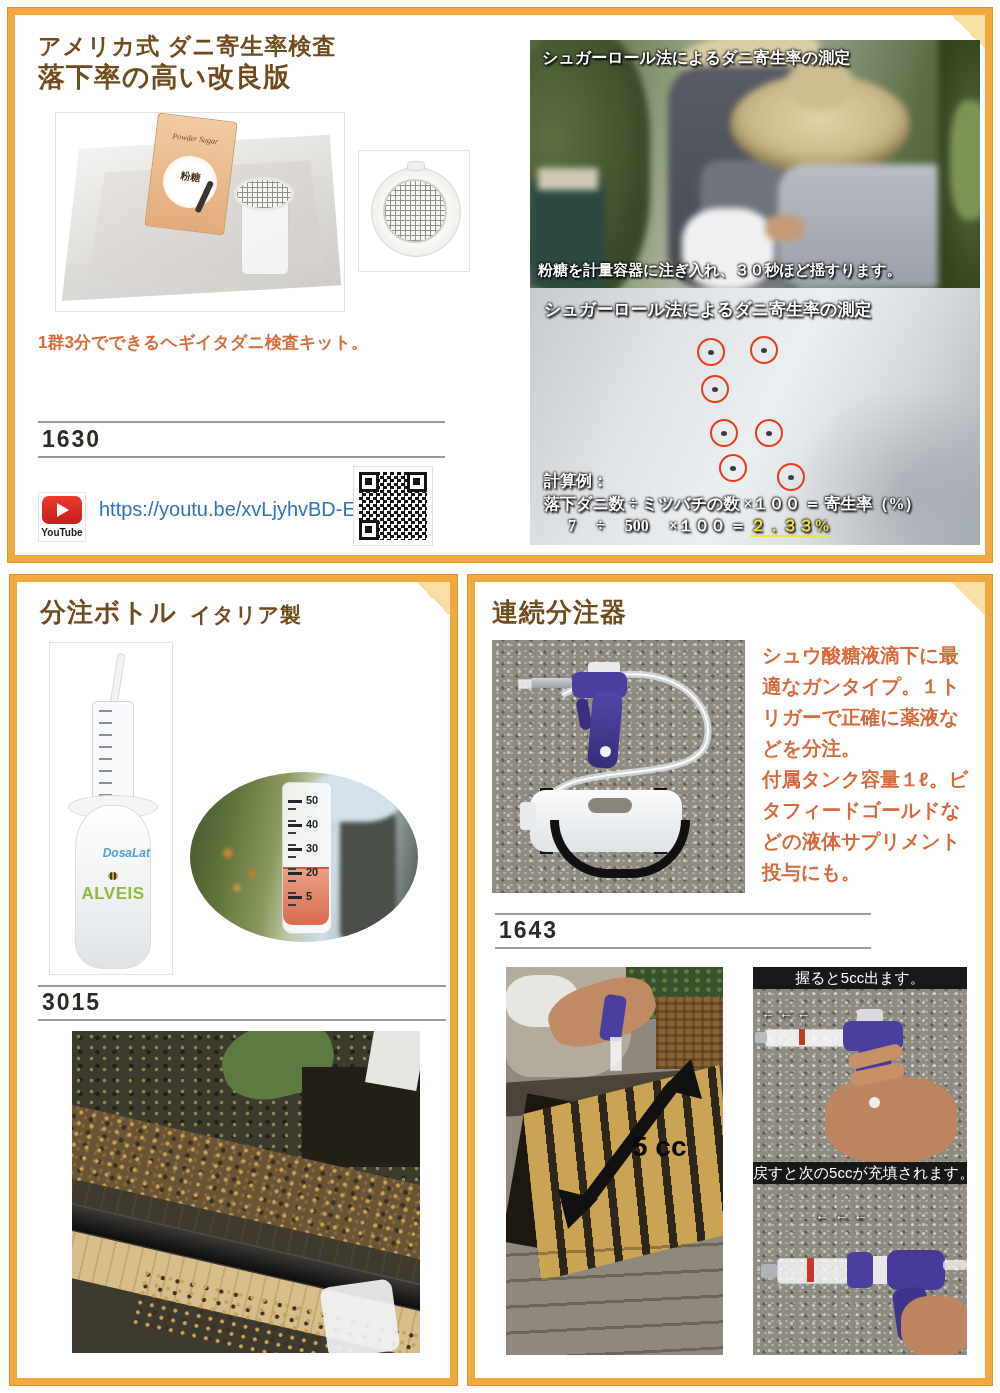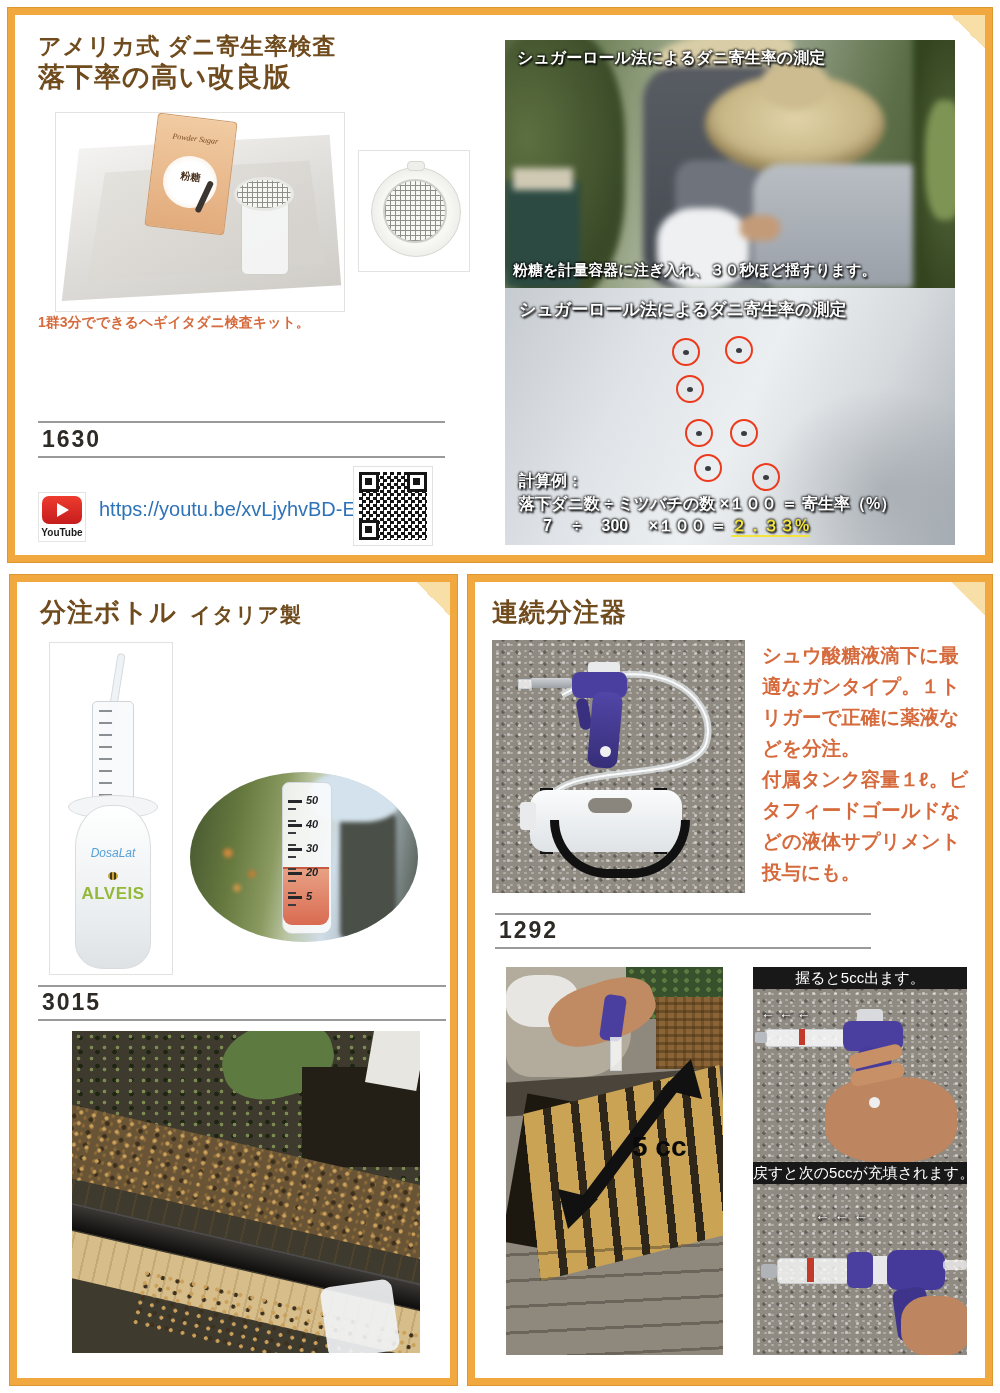--- a/index.html
+++ b/index.html
@@ -50,21 +50,21 @@
       <div class="abs" style="left:185px;top:78px;width:46px;height:82px;background:rgba(250,251,252,.8);border:1px solid #cfcfcb;border-radius:6px;"></div>
       <div class="abs mesh" style="left:178px;top:64px;width:60px;height:34px;border-radius:50%;border:3px solid #e8e8e4;box-sizing:border-box;"></div>
     </div>
 
     <div class="abs imgbox" style="left:343px;top:135px;width:112px;height:122px;">
       <div class="abs" style="left:12px;top:16px;width:88px;height:88px;background:radial-gradient(#f7f7f4 55%,#dededa);border:1px solid #d6d6d2;border-radius:50%;"></div>
       <div class="abs mesh" style="left:24px;top:28px;width:64px;height:64px;border-radius:50%;border:2px solid #cfcfca;box-sizing:border-box;"></div>
       <div class="abs" style="left:48px;top:10px;width:16px;height:8px;background:#eeeeea;border:1px solid #d6d6d2;border-radius:4px;"></div>
     </div>
 
-    <div class="abs" style="left:23px;top:289px;font-size:14px;line-height:37px;">
+    <div class="abs" style="left:23px;top:309px;font-size:17px;line-height:37px;">
       <div class="desc">1群3分でできるヘギイタダニ検査キット。</div>
     </div>
 
     <div class="abs codeline" style="left:23px;top:406px;width:407px;"></div>
     <div class="abs pcode" style="left:27px;top:411px;font-size:23px;">1630</div>
     <div class="abs codeline" style="left:23px;top:441px;width:407px;"></div>
 
     <div class="abs" style="left:23px;top:477px;width:48px;height:50px;background:#fff;border:1px solid #e4e4e2;box-sizing:border-box;">
       <div class="abs" style="left:3px;top:3px;width:40px;height:28px;background:linear-gradient(#ee3b2e,#c51d1d);border-radius:7px;">
         <div class="abs" style="left:15px;top:7px;width:0;height:0;border-left:12px solid #fff;border-top:7px solid transparent;border-bottom:7px solid transparent;"></div>
@@ -79,21 +79,21 @@
           </div>
         <div class="finder" style="right:0;top:0;">
             <i></i>
           </div>
         <div class="finder" style="left:0;bottom:0;">
             <i></i>
           </div>
       </div>
     </div>
 
-    <div class="abs" style="left:490px;top:25px;width:450px;height:505px;">
+    <div class="abs" style="left:515px;top:25px;width:450px;height:505px;font-family:Liberation Serif, serif;">
 
       <div class="abs photo" style="left:0;top:0;width:450px;height:248px;background:linear-gradient(105deg,#55663f 0%,#71835a 18%,#9aa688 34%,#b9c0b2 46%,#8d9a80 58%,#5d6f48 78%,#42522f 100%);">
         <div class="blur3" style="position:absolute;left:0;top:0;width:100%;height:100%;">
           <div class="abs" style="left:-20px;top:-10px;width:140px;height:270px;background:radial-gradient(ellipse at 30% 40%,#5d7040,#3a4a28 70%);border-radius:40%;"></div>
           <div class="abs" style="left:0;top:140px;width:75px;height:108px;background:#2c4a42;border-radius:6px;"></div>
           <div class="abs" style="left:8px;top:128px;width:60px;height:22px;background:#cfc9b4;"></div>
           <div class="abs" style="left:150px;top:-8px;width:140px;height:42px;background:#d8cda6;border-radius:50%;transform:rotate(-6deg);"></div>
           <div class="abs" style="left:138px;top:26px;width:158px;height:222px;background:linear-gradient(#585c63,#454a52);border-radius:34px;"></div>
           <div class="abs" style="left:170px;top:120px;width:100px;height:128px;background:#6e737c;border-radius:20px;"></div>
           <div class="abs" style="left:200px;top:34px;width:180px;height:100px;background:radial-gradient(ellipse at 50% 45%,#e0d3a8 0%,#c9b888 55%,#a8966a 100%);border-radius:50%;box-shadow:inset 0 -8px 14px rgba(90,70,30,.5);"></div>
@@ -129,48 +129,48 @@
             <i></i>
           </div>
         <div class="mite" style="left:247px;top:175px;">
             <i></i>
           </div>
         <div class="abs wtext" style="left:14px;top:10px;font-size:17px;">シュガーロール法によるダニ寄生率の測定</div>
         <div class="abs" style="left:14px;top:182px;font-size:16px;line-height:22.5px;">
           <div class="wtext">計算例：</div>
           <div class="wtext">落下ダニ数 ÷ ミツバチの数 ×１００ ＝ 寄生率（%）</div>
           <div class="wtext" style="padding-left:24px;">
-            <span>7　 ÷ 　300　 ×１００ ＝ </span><span class="calc-result">２．３３%</span>
+            <span>7　 ÷ 　500　 ×１００ ＝ </span><span class="calc-result">２．３３%</span>
           </div>
         </div>
       </div>
     </div>
   </div>
 
   <div class="panel" style="left:10px;top:575px;width:447px;height:810px;">
     <div class="fold"></div>
 
     <div class="abs ptitle" style="left:23px;top:13px;font-size:26px;">分注ボトル</div>
     <div class="abs ptitle" style="left:173px;top:19px;font-size:21px;">イタリア製</div>
 
     <div class="abs imgbox" style="left:32px;top:60px;width:124px;height:333px;">
       <div class="abs" style="left:60px;top:10px;width:6px;height:96px;background:#f0f3f5;border:1px solid #d5dadd;border-radius:4px;transform:rotate(9deg);"></div>
       <div class="abs" style="left:42px;top:58px;width:40px;height:104px;background:rgba(247,250,252,.92);border:1px solid #d0d4d8;border-radius:5px 5px 2px 2px;">
         <div class="abs" style="left:6px;top:8px;width:13px;height:88px;background:repeating-linear-gradient(180deg,#8a8f94 0 2px,transparent 2px 12px);"></div>
       </div>
       <div class="abs" style="left:18px;top:152px;width:88px;height:22px;background:#f3f5f7;border:1px solid #d8dcde;border-radius:50%;"></div>
       <div class="abs" style="left:25px;top:162px;width:74px;height:162px;background:linear-gradient(#ffffff,#eaedef 70%,#dee2e5);border:1px solid #d8dcde;border-radius:34px 34px 28px 28px / 42px 42px 26px 26px;">
-        <div style="position:absolute;left:0;top:40px;width:100%;text-align:center;font-size:12px;font-weight:normal;font-style:italic;color:#56a0d8;">DosaLat</div>
+        <div style="position:absolute;left:0;top:40px;width:100%;text-align:right;font-size:12px;font-weight:bold;font-style:italic;color:#56a0d8;">DosaLat</div>
         <div class="abs" style="left:32px;top:66px;width:10px;height:8px;background:repeating-linear-gradient(90deg,#caa23a 0 2px,#433a18 2px 4px);border-radius:50%;"></div>
         <div style="position:absolute;left:0;top:78px;width:100%;text-align:center;font-size:17px;font-weight:bold;color:#93b83a;letter-spacing:.5px;">ALVEIS</div>
       </div>
     </div>
 
 
-    <div class="abs photo" style="left:173px;top:190px;width:228px;height:170px;border-radius:50%;background:linear-gradient(100deg,#44552f 0%,#66793f 22%,#8a9a60 38%,#b9c4a0 48%,#cfdde8 62%,#a8b4bc 78%,#6a7570 92%,#4a5248 100%);font-style:italic;">
+    <div class="abs photo" style="left:173px;top:190px;width:228px;height:170px;border-radius:50%;background:linear-gradient(100deg,#44552f 0%,#66793f 22%,#8a9a60 38%,#b9c4a0 48%,#cfdde8 62%,#a8b4bc 78%,#6a7570 92%,#4a5248 100%);">
       <div class="blur2 abs" style="left:0;top:0;width:100%;height:100%;">
         <div class="abs" style="left:20px;top:60px;width:60px;height:70px;background:radial-gradient(circle at 30% 30%,#d8883a 4px,transparent 5px),radial-gradient(circle at 70% 60%,#cc7a30 3px,transparent 4px),radial-gradient(circle at 45% 80%,#e09a48 3px,transparent 4px);"></div>
         <div class="abs" style="left:150px;top:40px;width:56px;height:128px;background:#4a4f48;border-radius:8px;"></div>
         <div class="abs" style="left:120px;top:0;width:90px;height:50px;background:#d3e2ec;border-radius:40%;"></div>
       </div>
       <div class="abs" style="left:92px;top:10px;width:48px;height:150px;background:rgba(250,252,253,.88);border:1px solid #d2d7da;border-radius:7px 7px 10px 10px;"></div>
       <div class="abs" style="left:93px;top:95px;width:46px;height:56px;background:linear-gradient(#e8a184,#d96b52);border-radius:0 0 9px 9px;border-top:2px solid #c85a42;"></div>
       <div class="abs" style="left:98px;top:22px;width:44px;height:120px;">
         <div class="abs" style="left:0;top:6px;width:14px;height:3px;background:#24272a;"></div>
           <div class="abs ticklabel" style="left:18px;top:0;">50</div>
@@ -228,21 +228,21 @@
       <div class="abs" style="left:96px;top:158px;width:44px;height:15px;background:#8a867e;border-radius:8px;"></div>
       <div class="abs" style="left:58px;top:180px;width:140px;height:58px;border:9px solid #111;border-top:none;border-radius:0 0 60px 60px;box-sizing:border-box;"></div>
     </div>
 
     <div class="abs" style="left:287px;top:58px;width:214px;font-size:19.5px;line-height:31px;">
       <div class="desc">シュウ酸糖液滴下に最適なガンタイプ。１トリガーで正確に薬液などを分注。</div>
       <div class="desc">付属タンク容量１ℓ。ビタフィードゴールドなどの液体サプリメント投与にも。</div>
     </div>
 
     <div class="abs codeline" style="left:20px;top:331px;width:376px;"></div>
-    <div class="abs pcode" style="left:24px;top:335px;font-size:23px;">1292</div>
+    <div class="abs pcode" style="left:24px;top:335px;font-size:23px;">1643</div>
     <div class="abs codeline" style="left:20px;top:365px;width:376px;"></div>
 
     <div class="abs photo" style="left:31px;top:385px;width:217px;height:388px;background:#8f887c;">
       <div class="abs" style="left:0;top:0;width:125px;height:110px;background:#b3ab9b;border-radius:0 0 40% 20%;"></div>
       <div class="abs" style="left:120px;top:0;width:97px;height:52px;background:#37512c;background-image:radial-gradient(circle,#5d7a40 2px,transparent 2.6px);background-size:11px 9px;"></div>
       <div class="abs" style="left:150px;top:30px;width:67px;height:72px;background:#8a6436;background-image:repeating-linear-gradient(0deg,rgba(60,40,15,.4) 0 3px,transparent 3px 8px),repeating-linear-gradient(90deg,rgba(60,40,15,.3) 0 3px,transparent 3px 9px);"></div>
       <div class="abs" style="left:0;top:8px;width:72px;height:52px;background:#e8e6e2;border-radius:40%;"></div>
       <div class="abs" style="left:42px;top:16px;width:108px;height:58px;background:#c08a62;border-radius:40%;transform:rotate(-18deg);"></div>
       <div class="abs" style="left:96px;top:28px;width:22px;height:46px;background:#4a3f9f;border-radius:6px;transform:rotate(8deg);"></div>
       <div class="abs" style="left:104px;top:70px;width:10px;height:32px;background:rgba(255,255,255,.78);border:1px solid #cfd4d8;"></div>

